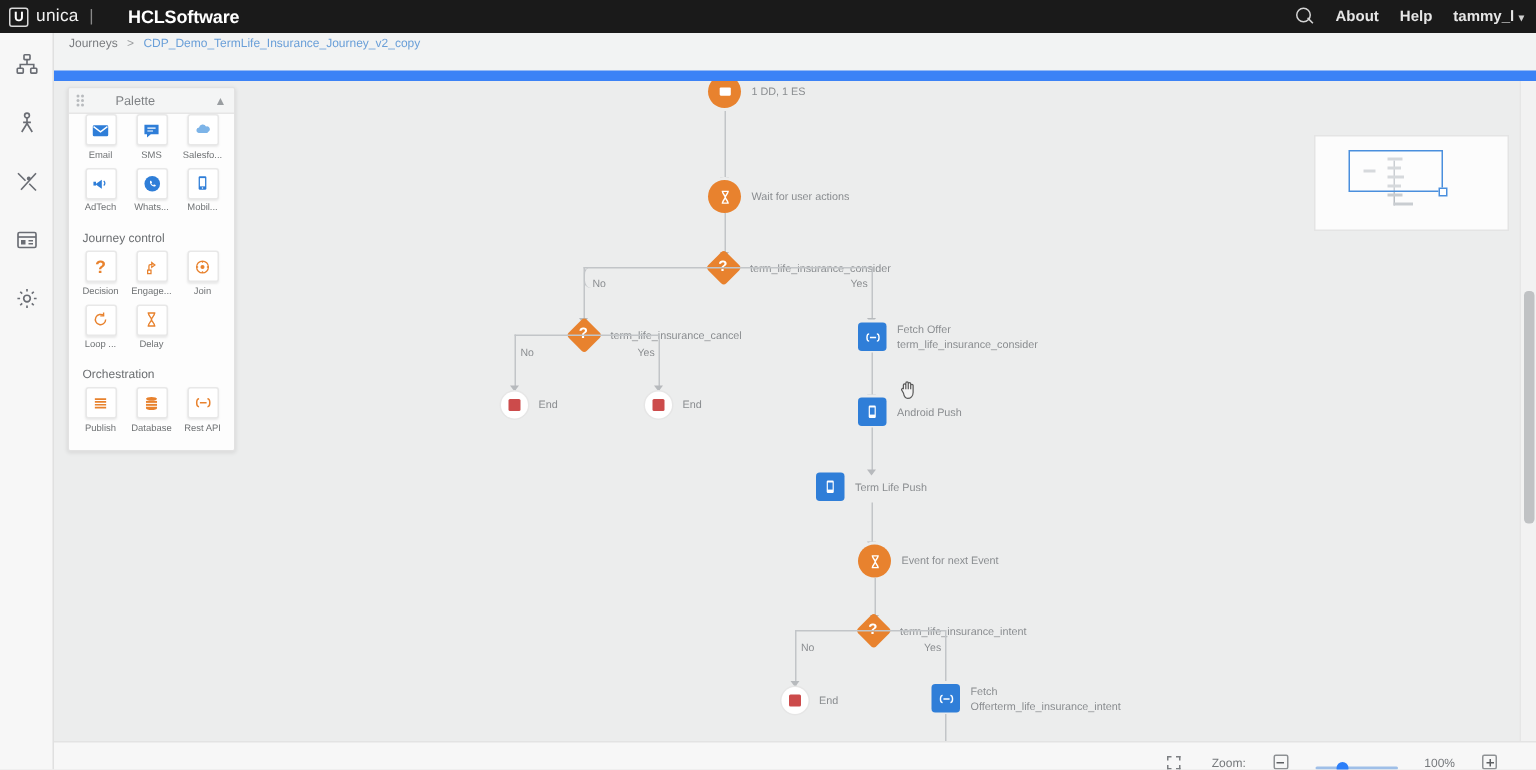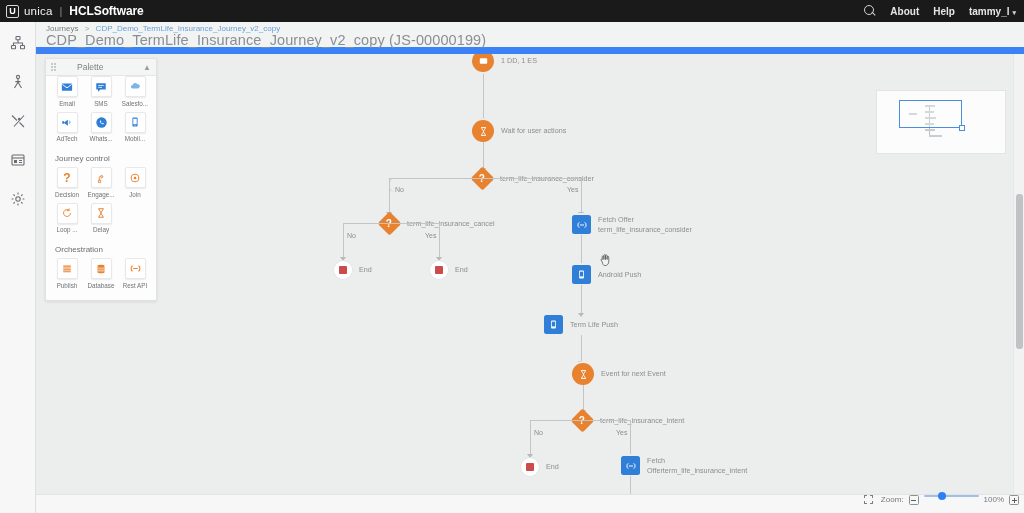--- a/index.html
+++ b/index.html
@@ -18,21 +18,21 @@
     display: flex; align-items: center;
   }
   .brand-logo {
     width: 13px; height: 13px; margin-left: 6px;
     border: 1px solid #d8d8d8; border-radius: 2px;
     display: flex; align-items: center; justify-content: center;
     font-size: 9px; line-height: 1; color: #fff; font-weight: bold;
   }
   .brand-unica { font-size: 11.5px; margin-left: 5px; color: #f2f2f2; letter-spacing: .2px; }
   .brand-sep { font-size: 11px; margin: 0 7px; color: #888; }
-  .brand-hcl { font-size: 12px; font-weight: bold; color: #fff; letter-spacing: -.1px; }
+  .brand-hcl { font-size: 12px; font-weight: bold; color: #fff; letter-spacing: -.1px; margin-left: 16px; }
   .topbar-right { margin-left: auto; display: flex; align-items: center; gap: 14px; padding-right: 8px; }
   .topbar-right .tb-link { font-size: 10px; color: #e6e6e6; font-weight: bold; }
   .search-ico { width: 12px; height: 12px; position: relative; display: inline-block; }
   .search-ico::before {
     content: ""; position: absolute; left: 0; top: 0;
     width: 8px; height: 8px; border: 1.2px solid #d4d4d4; border-radius: 50%;
   }
   .search-ico::after {
     content: ""; position: absolute; left: 7px; top: 7.5px;
     width: 4.5px; height: 1.2px; background: #d4d4d4; transform: rotate(45deg);
@@ -155,21 +155,21 @@
   .cursor-hand { position: absolute; left: 563px; top: 198px; z-index: 40; }
 
   
   .vscroll { position: absolute; top: 54px; right: 0; width: 11px; height: 440px; background: #f2f2f2; border-left: 1px solid #e6e6e6; z-index: 28; }
   .vthumb { position: absolute; top: 140px; left: 2px; width: 7px; height: 155px; background: #c0c2c4; border-radius: 3px; cursor: pointer; }
 
   
   .bottombar {
     position: absolute; bottom: 0; left: 36px; width: 988px; height: 19px;
     background: #f7f7f7; border-top: 1px solid #e3e3e3;
-    display: flex; align-items: flex-start; justify-content: flex-end; gap: 5px; padding-right: 5px;
+    display: flex; align-items: flex-end; justify-content: flex-end; gap: 18px; padding-right: 26px;
   }
   .zoom-lbl { font-size: 8px; color: #76797c; }
   .zbtn { width: 10px; height: 10px; border: 1px solid #8e9194; border-radius: 1.5px; display: flex; align-items: center; justify-content: center; cursor: pointer; position: relative; }
   .zbtn::before { content: ""; position: absolute; width: 5px; height: 1px; background: #5c5f62; }
   .zbtn.plus::after { content: ""; position: absolute; width: 1px; height: 5px; background: #5c5f62; }
   .zslider { width: 55px; height: 2px; background: #9fbfe8; border-radius: 1px; position: relative; cursor: pointer; }
   .zknob { position: absolute; left: 14px; top: -3px; width: 8px; height: 8px; border-radius: 50%; background: #2d7ff9; }
   .fs-ico { width: 9px; height: 9px; position: relative; display: inline-block; margin-right: 3px; }
   .fs-ico i { position: absolute; width: 3px; height: 3px; border: 1px solid #7c7f82; }
   .fs-ico i:nth-child(1) { left: 0; top: 0; border-right: none; border-bottom: none; }
@@ -231,21 +231,20 @@
     </svg>
   </div>
 </div>
 
 <div class="pagehead">
   <div class="crumbs">
     <span>Journeys</span>
     <span class="c-sep">&gt;</span>
     <span class="c-link">CDP_Demo_TermLife_Insurance_Journey_v2_copy</span>
   </div>
-  <div class="page-title">CDP_Demo_TermLife_Insurance_Journey_v2_copy (JS-00000199)</div>
 </div>
 
 <div class="toolbar">
   <div class="more-actions">
     <span>More Actions</span>
     <span class="chev">⌄</span>
   </div>
   <div class="btn">Exit</div>
   <div class="btn">Add/Edit Goal</div>
   <div class="btn">Save</div>

